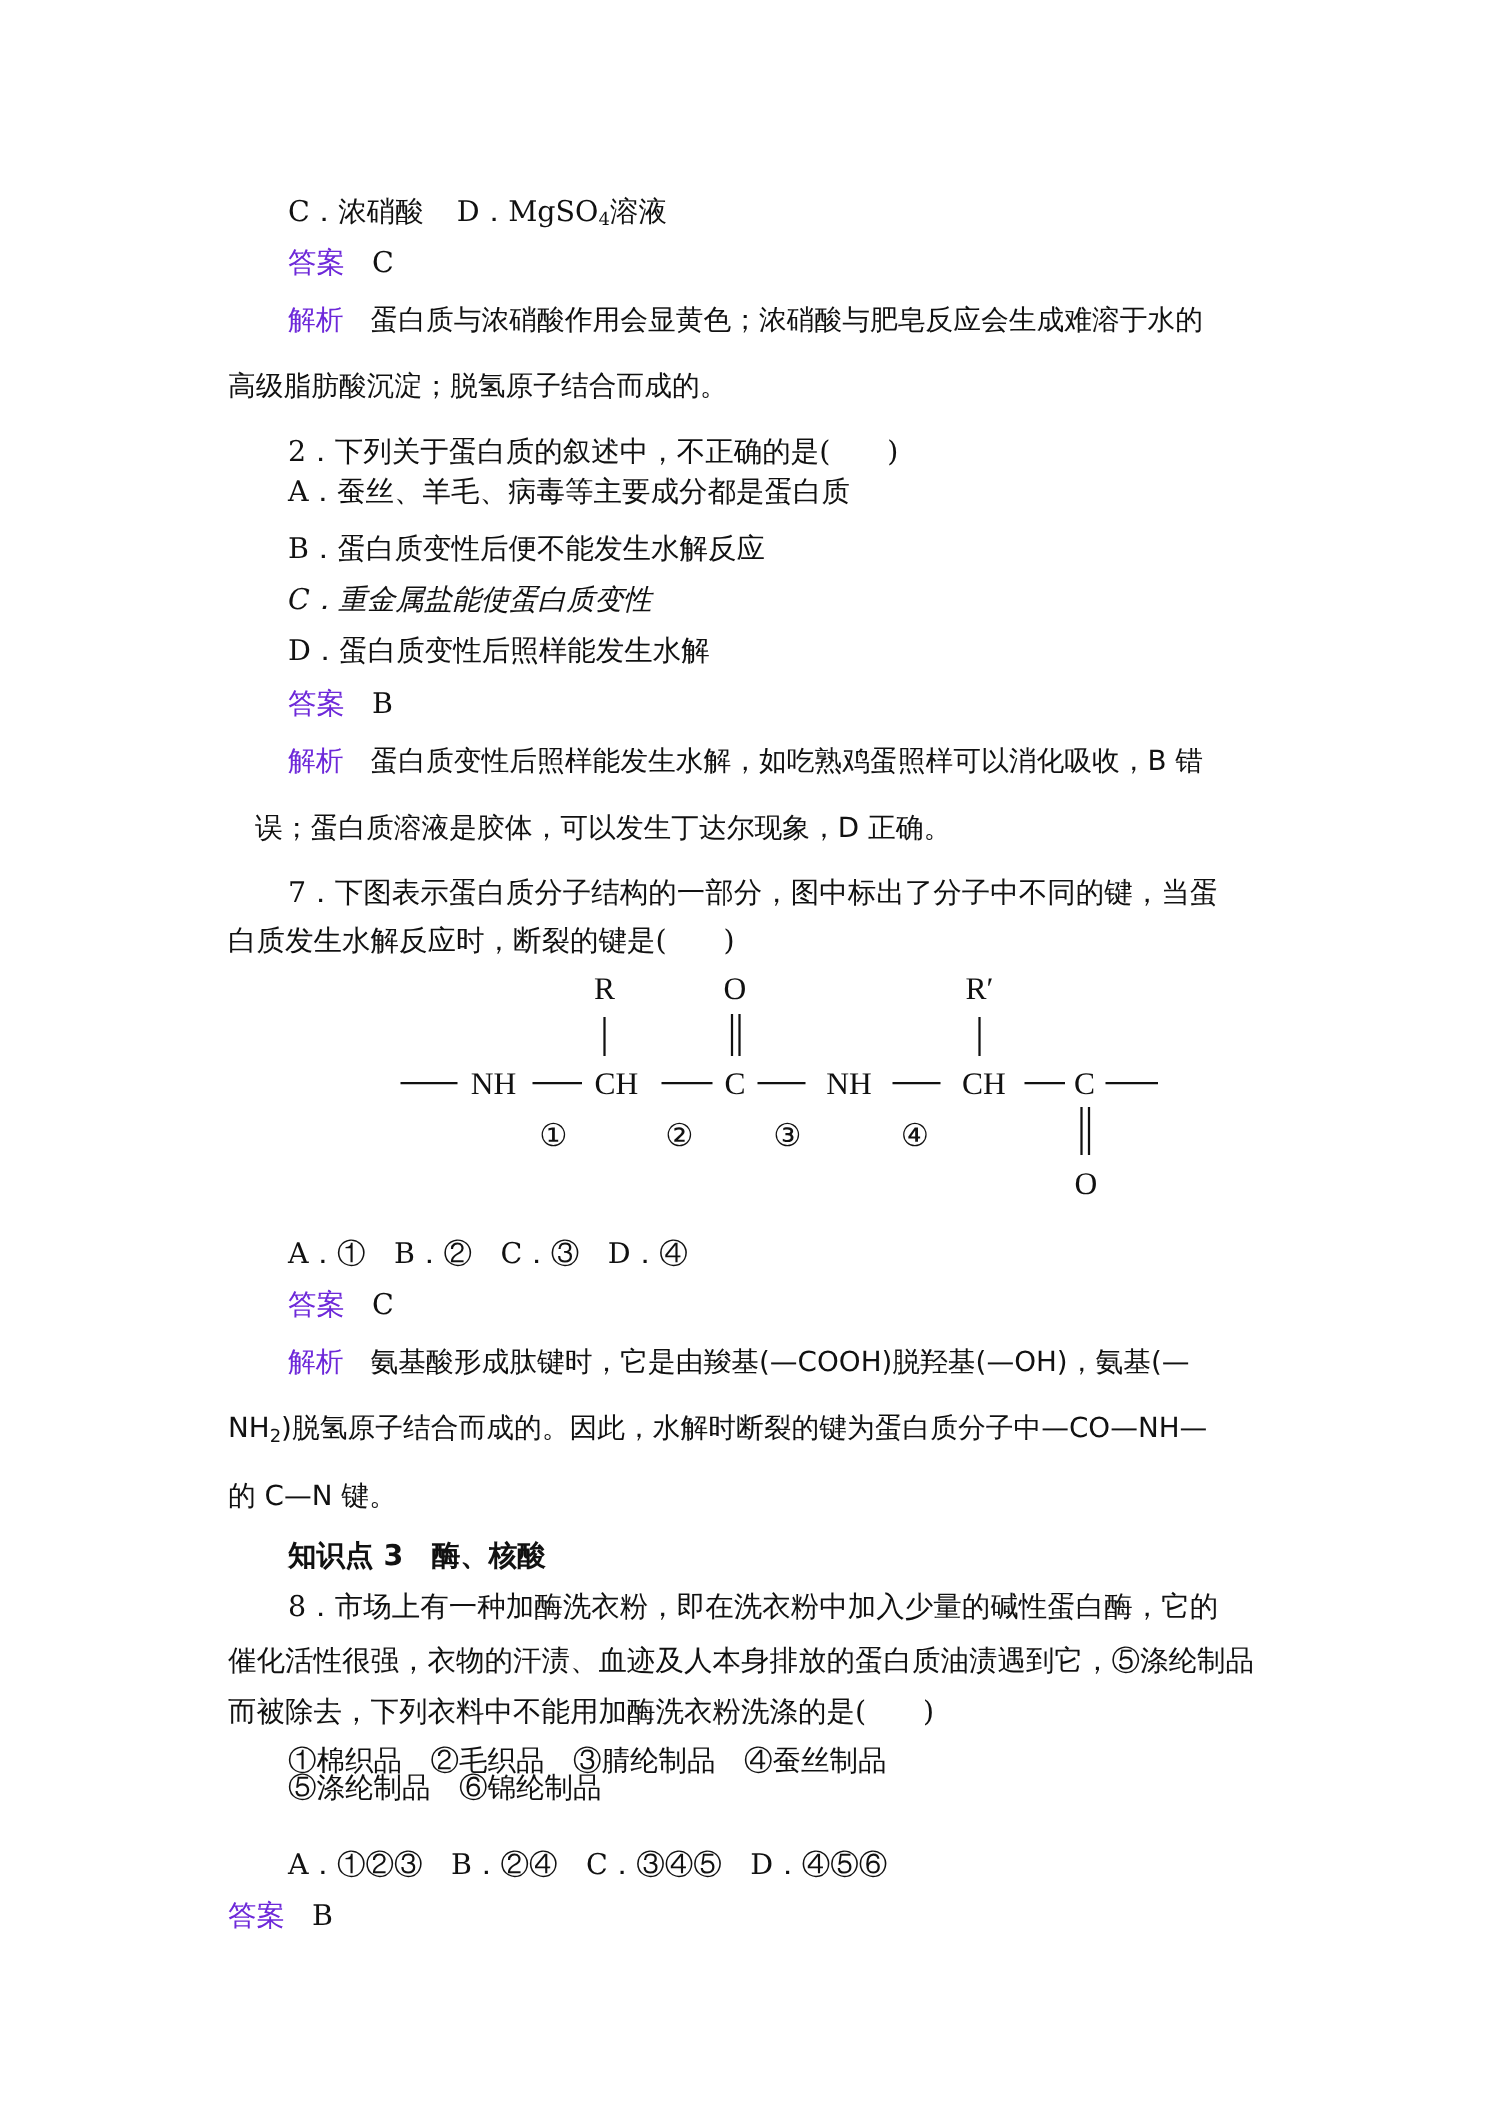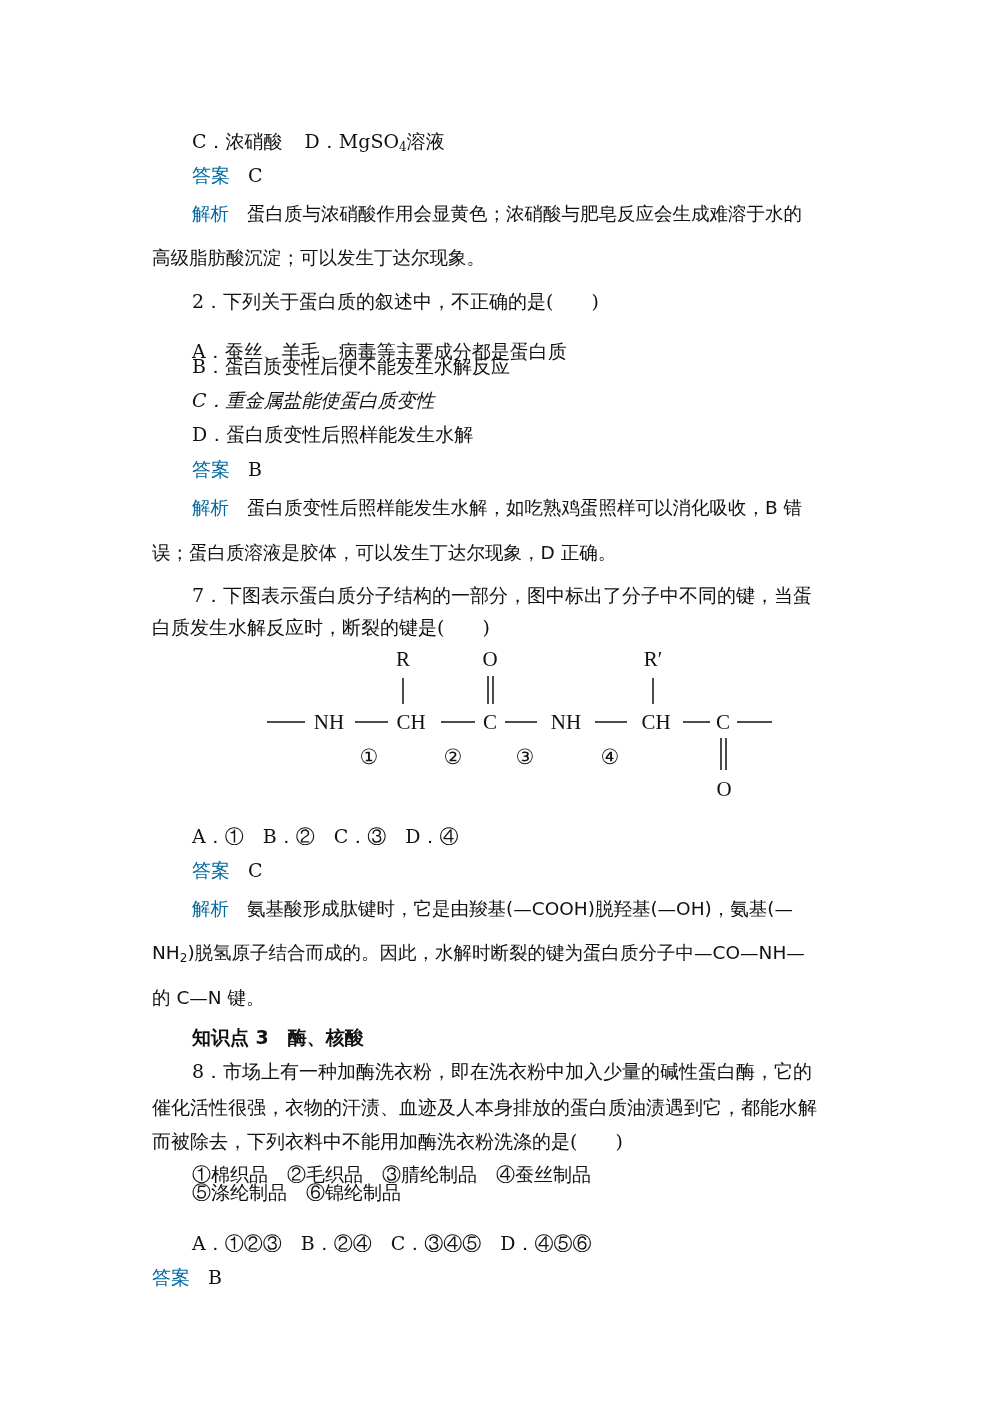--- a/index.html
+++ b/index.html
@@ -1,54 +1,54 @@
 <!DOCTYPE html>
 <html><head>
 <meta charset="utf-8">
 <style>
   html, body { margin: 0; padding: 0; background: #ffffff; }
   body { width: 1000px; height: 1414px; position: relative; overflow: hidden;
          font-family: "DejaVu Serif", "Liberation Serif", serif; color: #111; }
   .line { position: absolute; font-size: 19px; white-space: nowrap; line-height: 36px; }
   .sans { font-family: "DejaVu Sans", "Liberation Sans", sans-serif; font-size: 18.5px; }
-  .red { color: #0369a1; font-family: "DejaVu Sans", "Liberation Sans", sans-serif; }
+  .red { color: #6d28d9; font-family: "DejaVu Sans", "Liberation Sans", sans-serif; }
   .gap { display: inline-block; width: 22px; }
   .ans { margin-left: 18px; }
   .bold { font-weight: bold; font-family: "DejaVu Sans", "Liberation Sans", sans-serif; font-size: 19px;}
   sub { font-size: 12px; vertical-align: -3px; }
   .ind { left: 192px; }
   .full { left: 152px; }
   svg text { font-family: "Liberation Serif", "DejaVu Serif", serif; }
 </style>
 </head>
 <body>
 
 <div class="line ind" style="top:123px;">
   <span>C．浓硝酸</span><span class="gap"></span><span><span>D．MgSO</span><sub>4</sub><span>溶液</span></span>
 </div>
 <div class="line ind" style="top:157px;">
   <span class="red">答案</span><span class="ans">C</span>
 </div>
 <div class="line ind sans" style="top:196px;">
   <span class="red">解析</span><span class="ans">蛋白质与浓硝酸作用会显黄色；浓硝酸与肥皂反应会生成难溶于水的</span>
 </div>
-<div class="line full sans" style="top:240px;">高级脂肪酸沉淀；可以发生丁达尔现象。</div>
+<div class="line full sans" style="top:240px;">高级脂肪酸沉淀；脱氢原子结合而成的。</div>
 
 <div class="line ind" style="top:283px;">2．下列关于蛋白质的叙述中，不正确的是(　　)</div>
-<div class="line ind" style="top:333px;">A．蚕丝、羊毛、病毒等主要成分都是蛋白质</div>
+<div class="line ind" style="top:310px;">A．蚕丝、羊毛、病毒等主要成分都是蛋白质</div>
 <div class="line ind" style="top:348px;">B．蛋白质变性后便不能发生水解反应</div>
 <div class="line ind" style="top:382px;font-style:italic;">C．重金属盐能使蛋白质变性</div>
 <div class="line ind" style="top:416px;">D．蛋白质变性后照样能发生水解</div>
 <div class="line ind" style="top:451px;">
   <span class="red">答案</span><span class="ans">B</span>
 </div>
 <div class="line ind sans" style="top:490px;text-align:center;">
   <span class="red">解析</span><span class="ans">蛋白质变性后照样能发生水解，如吃熟鸡蛋照样可以消化吸收，B 错</span>
 </div>
-<div class="line full sans" style="top:535px;">误；蛋白质溶液是胶体，可以发生丁达尔现象，D 正确。</div>
+<div class="line full sans" style="top:535px;margin-left:18px;">误；蛋白质溶液是胶体，可以发生丁达尔现象，D 正确。</div>
 
 <div class="line ind" style="top:577px;">7．下图表示蛋白质分子结构的一部分，图中标出了分子中不同的键，当蛋</div>
 <div class="line full" style="top:609px;">白质发生水解反应时，断裂的键是(　　)</div>
 
 <svg style="position:absolute;left:255px;top:640px;" width="530" height="170">
   <g stroke="#111" stroke-width="1.5" fill="none">
     <line x1="12" y1="82" x2="50" y2="82"></line>
     <line x1="100" y1="82" x2="133" y2="82"></line>
     <line x1="186" y1="82" x2="220" y2="82"></line>
     <line x1="250" y1="82" x2="282" y2="82"></line>
@@ -88,20 +88,20 @@
   <span class="red">解析</span><span class="ans">氨基酸形成肽键时，它是由羧基(—COOH)脱羟基(—OH)，氨基(—</span>
 </div>
 <div class="line full sans" style="top:935px;">
   <span>NH</span><sub>2</sub><span>)脱氢原子结合而成的。因此，水解时断裂的键为蛋白质分子中—CO—NH—</span>
 </div>
 <div class="line full sans" style="top:980px;">的 C—N 键。</div>
 
 <div class="line ind bold" style="top:1019px;">知识点 3　酶、核酸</div>
 
 <div class="line ind" style="top:1053px;">8．市场上有一种加酶洗衣粉，即在洗衣粉中加入少量的碱性蛋白酶，它的</div>
-<div class="line full" style="top:1089px;">催化活性很强，衣物的汗渍、血迹及人本身排放的蛋白质油渍遇到它，都能水解</div>
+<div class="line full" style="top:1089px;">催化活性很强，衣物的汗渍、血迹及人本身排放的蛋白质油渍遇到它，⑤涤纶制品</div>
 <div class="line full" style="top:1123px;">而被除去，下列衣料中不能用加酶洗衣粉洗涤的是(　　)</div>
 <div class="line ind" style="top:1156px;">①棉织品　②毛织品　③腈纶制品　④蚕丝制品</div>
 <div class="line ind" style="top:1174px;">⑤涤纶制品　⑥锦纶制品</div>
 <div class="line ind" style="top:1225px;">A．①②③　B．②④　C．③④⑤　D．④⑤⑥</div>
 <div class="line full" style="top:1259px;">
   <span class="red">答案</span><span class="ans">B</span>
 </div>
 
 </body></html>

